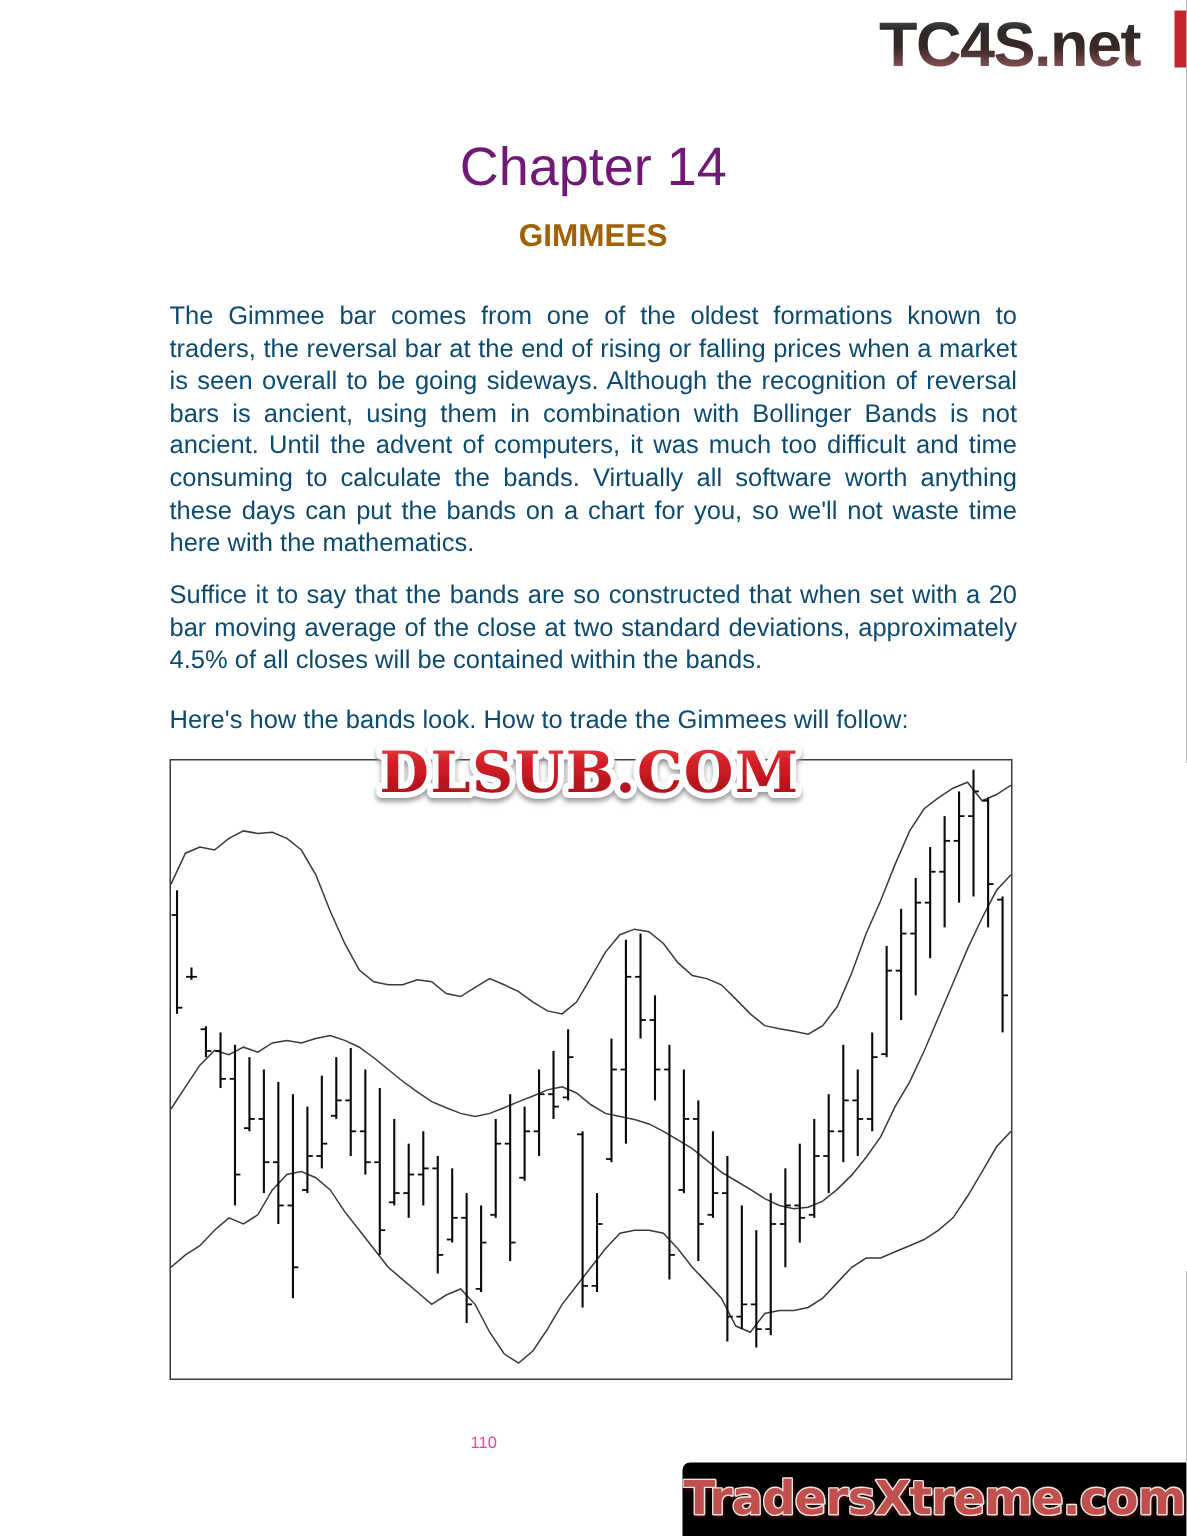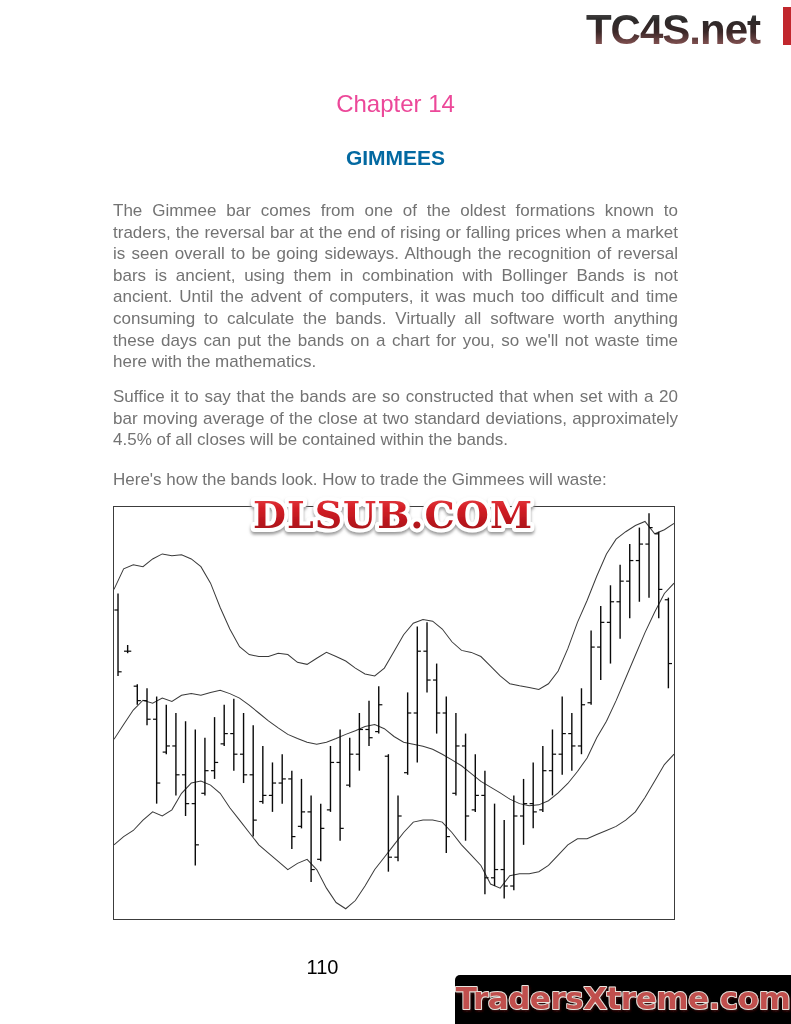--- a/index.html
+++ b/index.html
@@ -10,42 +10,42 @@
     margin:0 auto;
     font-family:"Liberation Sans",sans-serif;
     color:#1a1a1a;
     overflow:hidden;
     text-decoration:underline;
   }
   .tc4s-logo{position:absolute;top:4px;right:26px;width:210px;height:50px;}
   .red-strip{position:absolute;top:7px;right:0;width:8px;height:38px;background:#c1272d;}
   .chapter-title{
     position:absolute;top:90px;left:113px;width:565px;
-    font-size:24px;font-weight:400;text-align:center;margin:0;color:#ec4899;
+    font-size:36px;font-weight:400;text-align:center;margin:0;color:#701a75;
   }
   .chapter-subtitle{
     position:absolute;top:146px;left:113px;width:565px;
-    font-size:21px;font-weight:700;text-align:center;margin:0;color:#0369a1;
+    font-size:21px;font-weight:700;text-align:center;margin:0;color:#a16207;
   }
   .para{
     position:absolute;left:113px;width:565px;
-    font-size:17px;line-height:21.6px;text-align:justify;margin:0;color:#737373;
+    font-size:17px;line-height:21.6px;text-align:justify;margin:0;color:#0c4a6e;
   }
   .para1{top:200px;}
   .para2{top:386px;}
   .para3{top:469px;text-align:left;}
   .chart-box{
     position:absolute;left:113px;top:506px;width:560px;height:412px;
     border:1px solid #3c3c3c;background:#fff;
   }
   .chart-box svg{display:block;width:100%;height:100%;}
   .watermark{position:absolute;left:233px;top:484px;width:320px;height:62px;}
   .page-number{
     position:absolute;top:956px;left:0;width:645px;
-    text-align:center;font-size:20px;color:#000000;
+    text-align:center;font-size:11px;color:#ec4899;
   }
   .footer-bar{
     position:absolute;right:0;bottom:0;width:336px;height:49px;
     background:#000;border-radius:5px 0 0 0;
   }
   .footer-bar svg{display:block;width:100%;height:100%;}
 </style>
 </head>
 <body>
 
@@ -64,21 +64,21 @@
     <text x="205" y="40" text-anchor="end" font-family="Liberation Sans, sans-serif" font-size="42" font-weight="bold" letter-spacing="-1" fill="url(#tcgrad)">TC4S.net</text>
   </svg>
 
   <div class="red-strip"></div>
 
   <h1 class="chapter-title">Chapter 14</h1>
   <h2 class="chapter-subtitle">GIMMEES</h2>
 
   <p class="para para1">The Gimmee bar comes from one of the oldest formations known to traders, the reversal bar at the end of rising or falling prices when a market is seen overall to be going sideways.  Although the recognition of reversal bars is ancient, using them in combination with Bollinger Bands is not ancient.  Until the advent of computers, it was much too difficult and time consuming  to calculate the bands. Virtually all software worth anything these days can put the bands on a chart for you, so we'll not waste time here with the mathematics.</p>
   <p class="para para2">Suffice it to say that the bands are so constructed that when set with a 20 bar moving average of the close at two standard deviations, approximately 4.5% of all closes will be contained within the bands.</p>
-  <p class="para para3">Here's how the bands look.  How to trade the Gimmees will waste:</p>
+  <p class="para para3">Here's how the bands look.  How to trade the Gimmees will follow:</p>
 
   <div class="chart-box">
     <svg id="chartsvg" viewBox="0 0 558 410" preserveAspectRatio="none">
         <polyline points="0.0,82.0 9.6,61.5 19.2,57.4 28.9,59.4 38.5,51.7 48.1,46.7 57.7,48.4 67.3,47.6 77.0,51.7 86.6,59.4 96.2,75.8 105.8,100.0 115.4,121.4 125.1,139.0 134.7,146.8 144.3,148.8 153.9,148.8 163.6,145.5 173.2,146.8 182.8,154.6 192.4,156.6 202.0,150.5 211.7,144.7 221.3,148.8 230.9,153.3 240.5,160.3 250.1,166.1 259.8,168.1 269.4,160.3 279.0,143.9 288.6,127.1 298.2,115.6 307.9,111.9 317.5,113.6 327.1,121.4 336.7,134.1 346.3,142.7 356.0,144.7 365.6,148.8 375.2,158.3 384.8,168.1 394.4,175.9 404.1,177.9 413.7,179.6 423.3,181.6 432.9,175.9 442.6,163.2 452.2,141.0 461.8,114.8 471.4,93.1 481.0,68.9 490.7,46.7 500.3,32.0 509.9,24.6 519.5,18.4 529.1,14.4 538.8,26.7 548.4,22.6 558.0,16.4" fill="none" stroke="#3a3a3a" stroke-width="1"></polyline>
         <polyline points="0.0,231.2 9.6,216.5 19.2,202.1 28.9,192.3 38.5,195.2 48.1,190.2 57.7,193.5 67.3,187.4 77.0,185.7 86.6,187.4 96.2,184.5 105.8,182.4 115.4,185.7 125.1,190.2 134.7,197.2 144.3,205.0 153.9,212.8 163.6,219.8 173.2,226.3 182.8,230.4 192.4,234.1 202.0,236.2 211.7,234.1 221.3,230.4 230.9,226.3 240.5,222.6 250.1,218.5 259.8,216.5 269.4,220.6 279.0,228.4 288.6,234.1 298.2,236.2 307.9,238.2 317.5,241.1 327.1,246.0 336.7,251.7 346.3,257.5 356.0,265.3 365.6,273.1 375.2,278.8 384.8,284.5 394.4,290.7 404.1,295.2 413.7,297.3 423.3,296.4 432.9,292.3 442.6,284.5 452.2,275.1 461.8,263.2 471.4,249.7 481.0,229.6 490.7,213.2 500.3,192.7 509.9,170.2 519.5,147.6 529.1,125.0 538.8,104.5 548.4,86.1 558.0,75.8" fill="none" stroke="#3a3a3a" stroke-width="1"></polyline>
         <polyline points="0.0,336.2 9.6,328.0 19.2,321.9 28.9,311.6 38.5,303.4 48.1,307.5 57.7,301.4 67.3,284.9 77.0,274.7 86.6,272.7 96.2,276.8 105.8,284.9 115.4,299.3 125.1,311.6 134.7,323.9 144.3,336.2 153.9,344.4 163.6,352.6 173.2,360.8 182.8,354.6 192.4,350.6 202.0,360.8 211.7,379.3 221.3,393.6 230.9,399.8 240.5,391.6 250.1,377.2 259.8,360.8 269.4,348.5 279.0,336.2 288.6,323.9 298.2,313.6 307.9,311.6 317.5,311.6 327.1,313.6 336.7,323.9 346.3,336.2 356.0,346.4 365.6,356.7 375.2,375.2 384.8,379.3 394.4,366.9 404.1,364.9 413.7,364.9 423.3,362.9 432.9,356.7 442.6,346.4 452.2,336.2 461.8,330.1 471.4,330.1 481.0,325.9 490.7,321.9 500.3,317.8 509.9,311.6 519.5,303.4 529.1,289.1 538.8,272.7 548.4,256.3 558.0,246.0" fill="none" stroke="#3a3a3a" stroke-width="1"></polyline>
         <g>
           <line x1="4.0" y1="86.1" x2="4.0" y2="168.1" stroke="#0a0a0a" stroke-width="1.4"></line>
           <line x1="0.4" y1="102.5" x2="4.0" y2="102.5" stroke="#0a0a0a" stroke-width="1.2"></line>
           <line x1="4.0" y1="164.0" x2="7.6" y2="164.0" stroke="#0a0a0a" stroke-width="1.2"></line>

